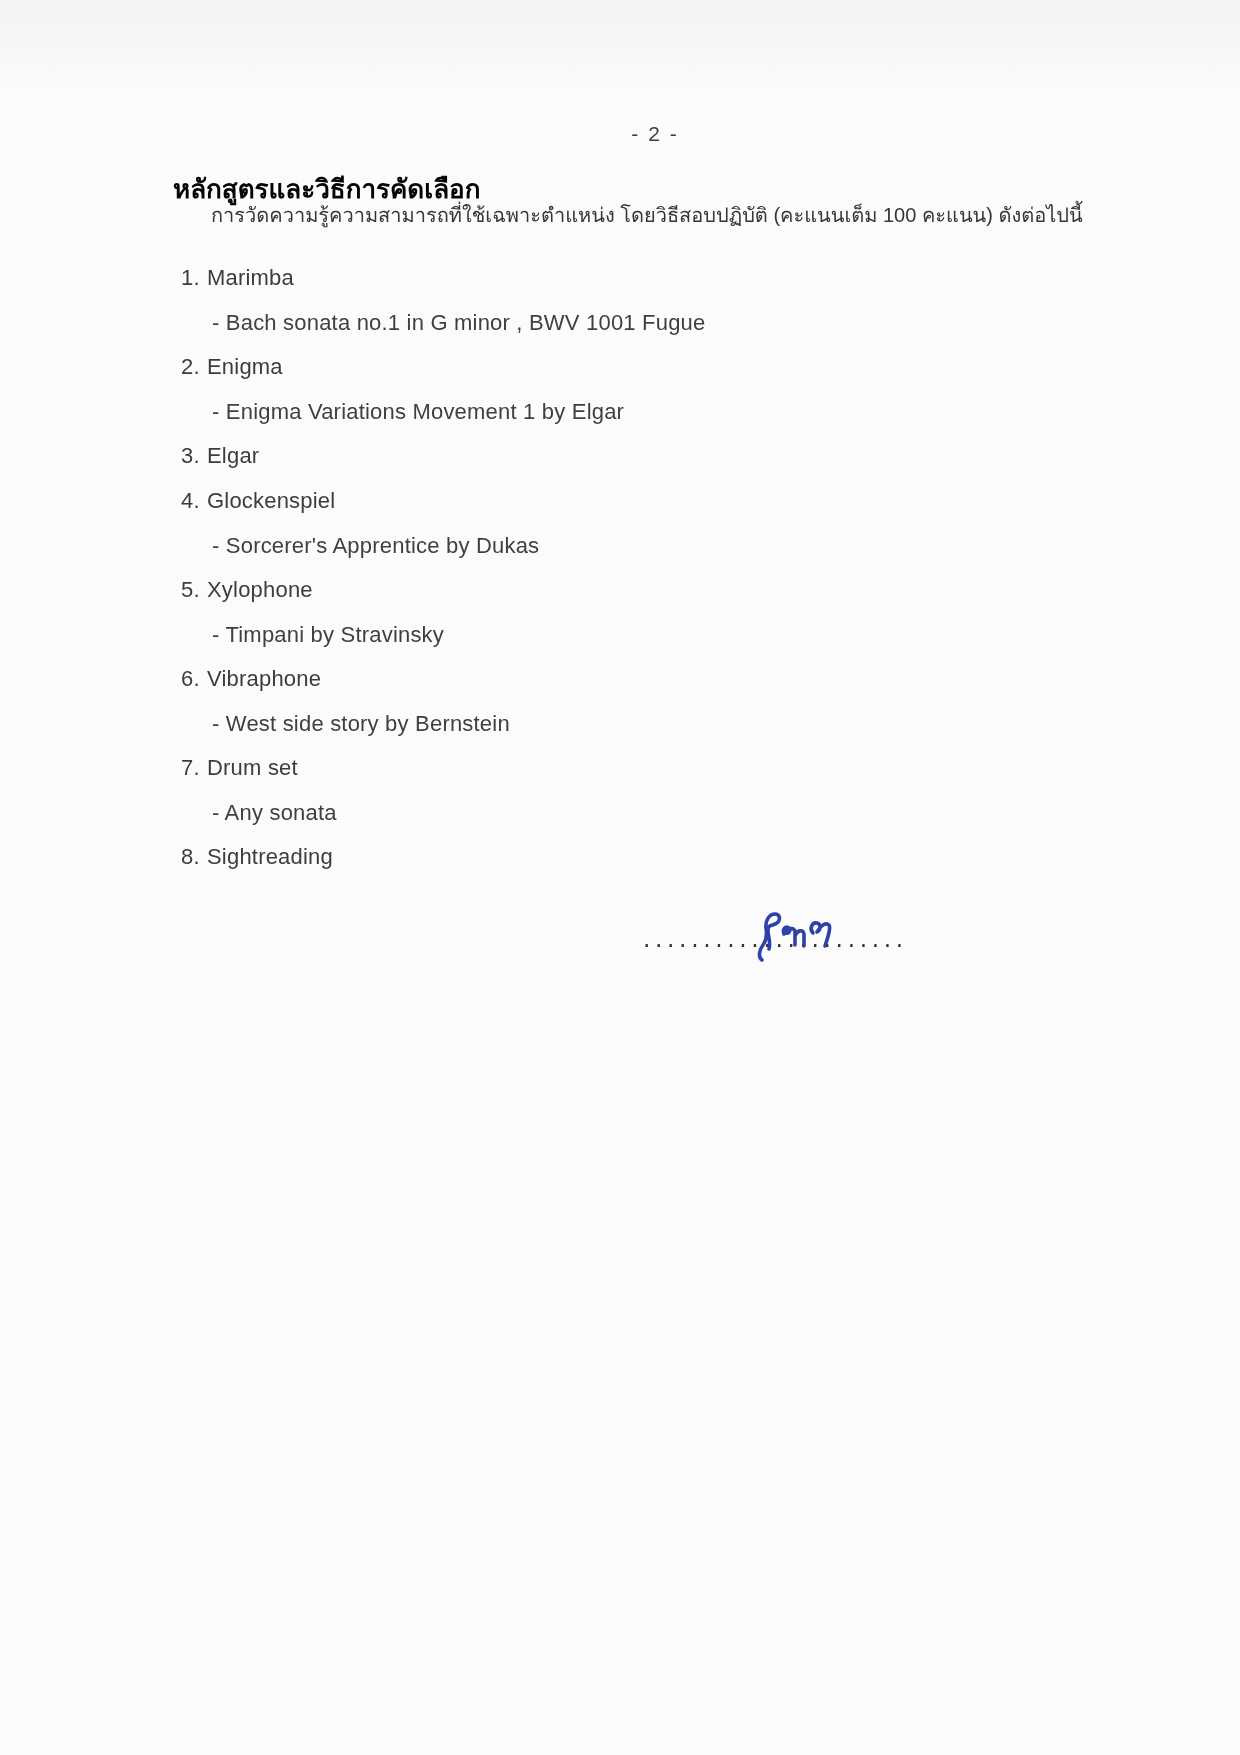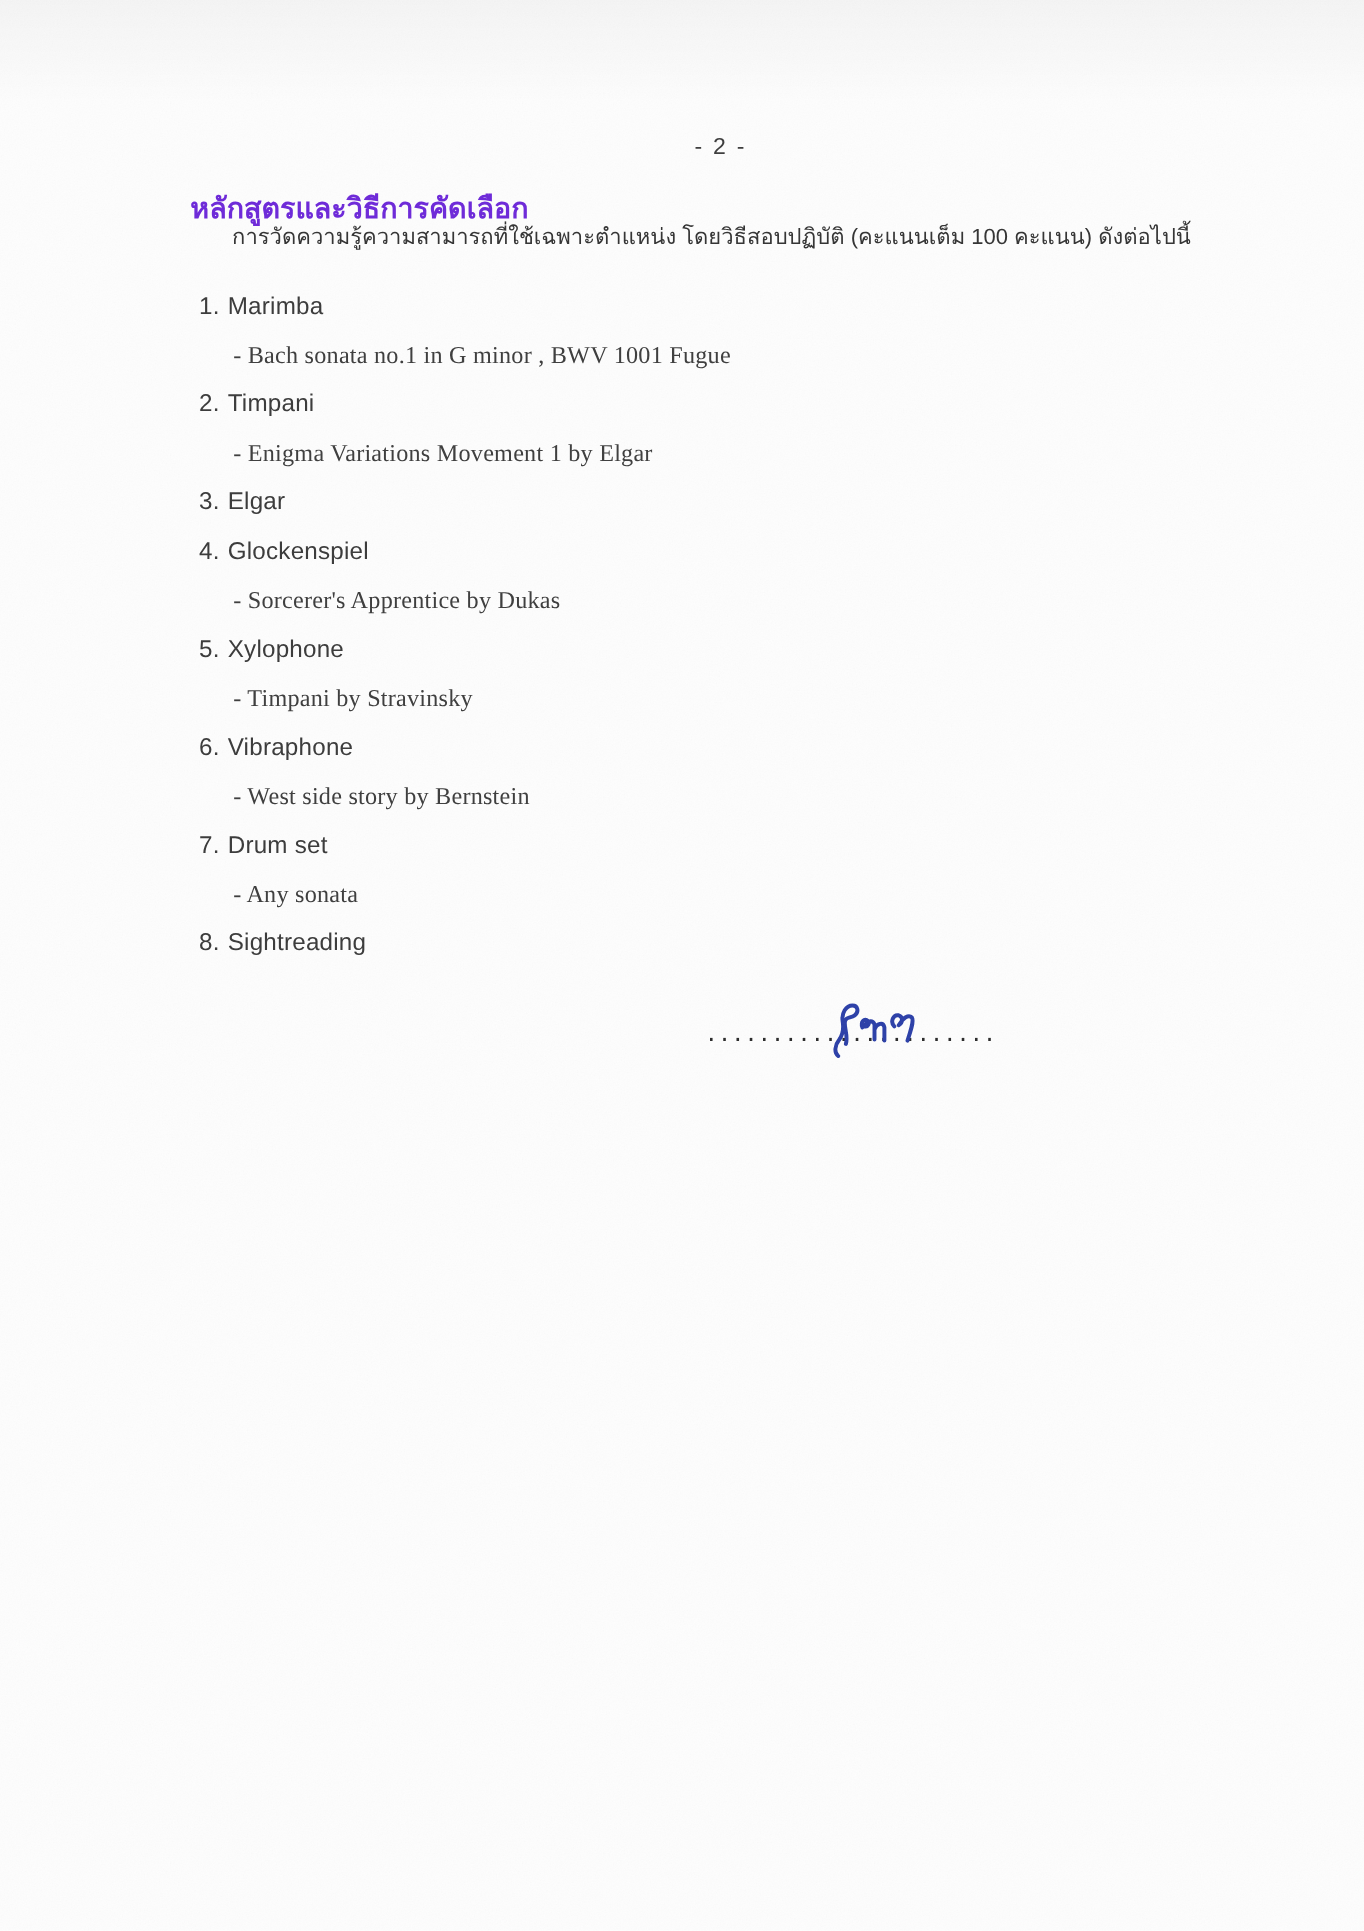--- a/index.html
+++ b/index.html
@@ -39,21 +39,21 @@
     font-size: 21px;
     letter-spacing: 2px;
     color: #3c3c3c;
   }
   .doc-heading {
     position: absolute;
     left: 173px;
     top: 168px;
     font-size: 26px;
     font-weight: bold;
-    color: #6d28d9;
+    color: #000000;
     white-space: nowrap;
   }
   .doc-intro {
     position: absolute;
     left: 171px;
     top: 199px;
     font-size: 20px;
     color: #333;
     white-space: nowrap;
     margin-left: 40px;
@@ -73,21 +73,20 @@
     letter-spacing: 0.2px;
   }
   .line .num {
     display: inline-block;
     min-width: 26px;
   }
   .line.piece {
     padding-left: 31px;
     white-space: pre;
     color: #3d3d3d;
-    font-family: Liberation Serif, serif;
   }
   .dotted-line {
     position: absolute;
     left: 641px;
     top: 929px;
     font-size: 19px;
     letter-spacing: 0.6px;
     color: #2a2a2a;
     font-family: "DejaVu Sans Mono", monospace;
   }
@@ -115,21 +114,21 @@
   <div class="audition-list">
 
     <div class="line">
       <span class="num">1.</span>
       <span>Marimba</span>
     </div>
     <div class="line piece">- Bach sonata no.1 in G minor , BWV 1001 Fugue</div>
 
     <div class="line">
       <span class="num">2.</span>
-      <span>Timpani</span>
+      <span>Enigma</span>
     </div>
     <div class="line piece">- Enigma Variations Movement 1 by Elgar</div>
 
     <div class="line">
       <span class="num">3.</span>
       <span>Elgar</span>
     </div>
 
     <div class="line">
       <span class="num">4.</span>

